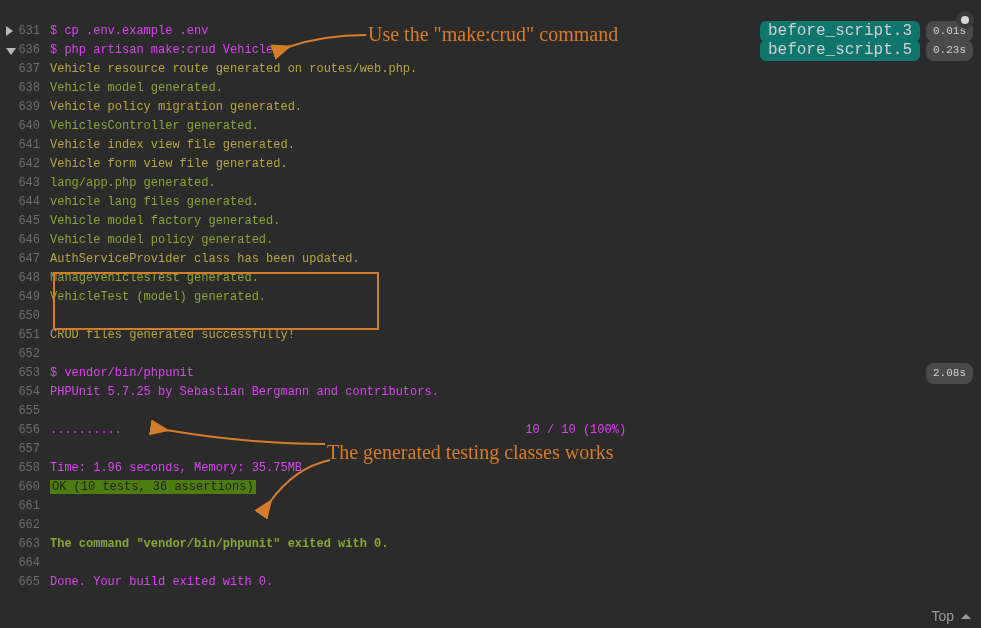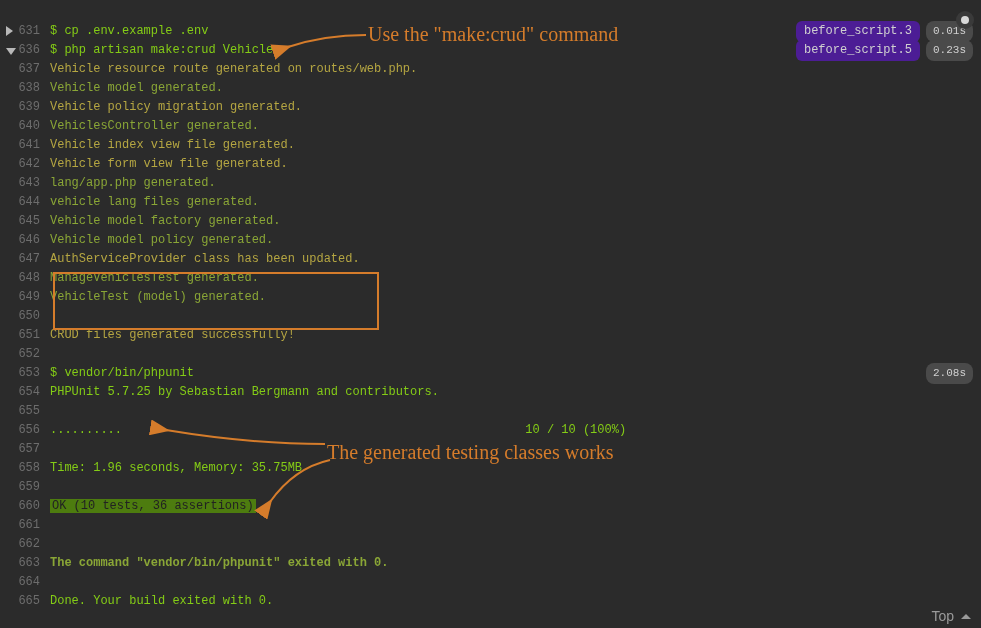--- a/index.html
+++ b/index.html
@@ -43,42 +43,42 @@
   .arrow.right {
     border-width: 5px 0 5px 7px;
     border-color: transparent transparent transparent #b8b8b8;
   }
   .arrow.down {
     border-width: 7px 5px 0 5px;
     border-color: #b8b8b8 transparent transparent transparent;
     top: 7px;
   }
   .content { flex: 0 0 auto; }
-  .cmd { color: #84cc16; }
+  .cmd { color: #d946ef; }
   .yellow { color: #b5a642; }
   .green { color: #8aa636; }
   .bold { font-weight: bold; }
   .ok-badge {
     background: #4d7c0f;
     color: #222;
     padding: 0 2px;
   }
   .badge-row {
     position: absolute;
     right: 8px;
     display: flex;
     gap: 6px;
     align-items: center;
   }
   .stage-badge {
-    background: #4c1d95;
+    background: #0f766e;
     color: #d0d0d0;
     padding: 1px 8px;
     border-radius: 6px;
-    font-size: 12px;
+    font-size: 16px;
   }
   .time-badge {
     background: #4a4a4a;
     color: #d0d0d0;
     padding: 1px 7px;
     border-radius: 8px;
     font-size: 11px;
   }
   .status-dot {
     width: 18px; height: 18px;
@@ -153,21 +153,20 @@
     <div class="line"><div class="gutter">649</div><div class="content green">VehicleTest (model) generated.</div></div>
     <div class="line"><div class="gutter">650</div></div>
     <div class="line"><div class="gutter">651</div><div class="content yellow">CRUD files generated successfully!</div></div>
     <div class="line"><div class="gutter">652</div><div class="content "></div></div>
     <div class="line"><div class="gutter">653</div><div class="content cmd">$ vendor/bin/phpunit</div><div class="badge-row"><span class="time-badge">2.08s</span></div></div>
     <div class="line"><div class="gutter">654</div><div class="content cmd">PHPUnit 5.7.25 by Sebastian Bergmann and contributors.</div></div>
     <div class="line"><div class="gutter">655</div><div class="content "></div></div>
     <div class="line"><div class="gutter">656</div><div class="content cmd">..........                                                        10 / 10 (100%)</div></div>
     <div class="line"><div class="gutter">657</div><div class="content "></div></div>
     <div class="line"><div class="gutter">658</div><div class="content cmd">Time: 1.96 seconds, Memory: 35.75MB</div></div>
-    <div class="line"><div class="gutter">659</div><div class="content "></div></div>
     <div class="line"><div class="gutter">660</div><div class="content"><span class="ok-badge">OK (10 tests, 36 assertions)</span></div></div>
     <div class="line"><div class="gutter">661</div><div class="content "></div></div>
     <div class="line"><div class="gutter">662</div><div class="content "></div></div>
     <div class="line"><div class="gutter">663</div><div class="content green bold">The command "vendor/bin/phpunit" exited with 0.</div></div>
     <div class="line"><div class="gutter">664</div><div class="content "></div></div>
     <div class="line"><div class="gutter">665</div><div class="content cmd">Done. Your build exited with 0.</div></div>
   </div>
 
 <div class="status-dot"></div>
 

